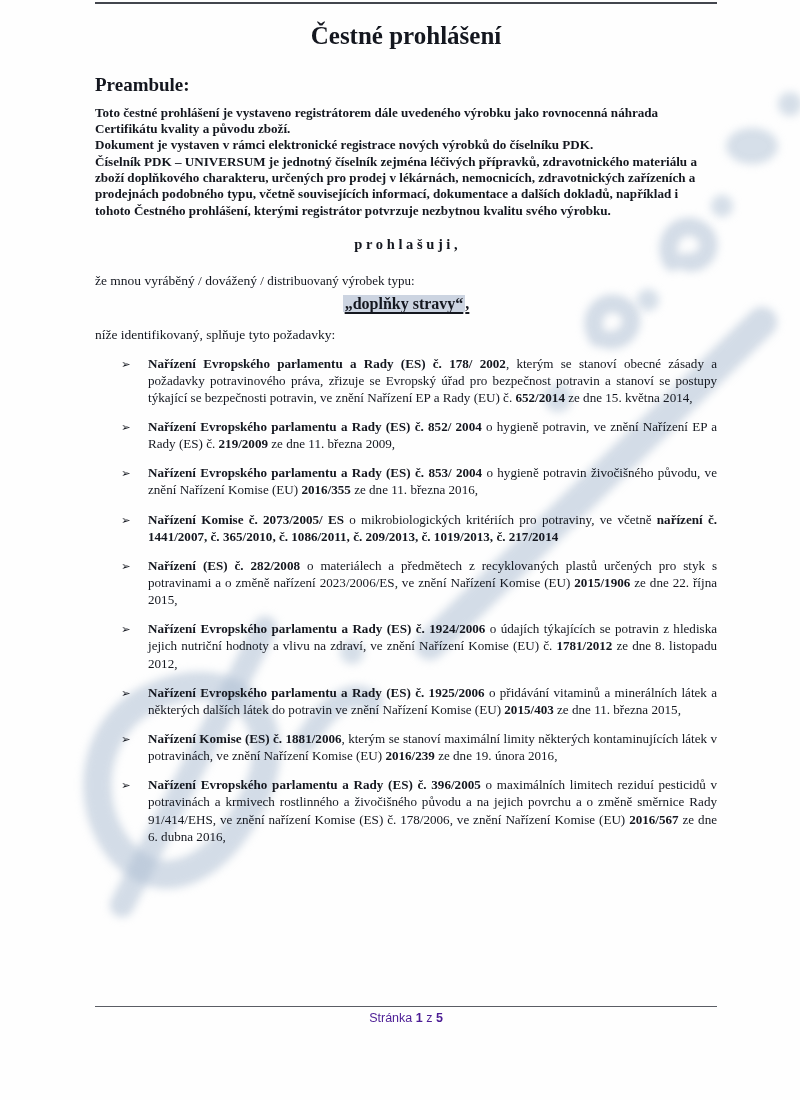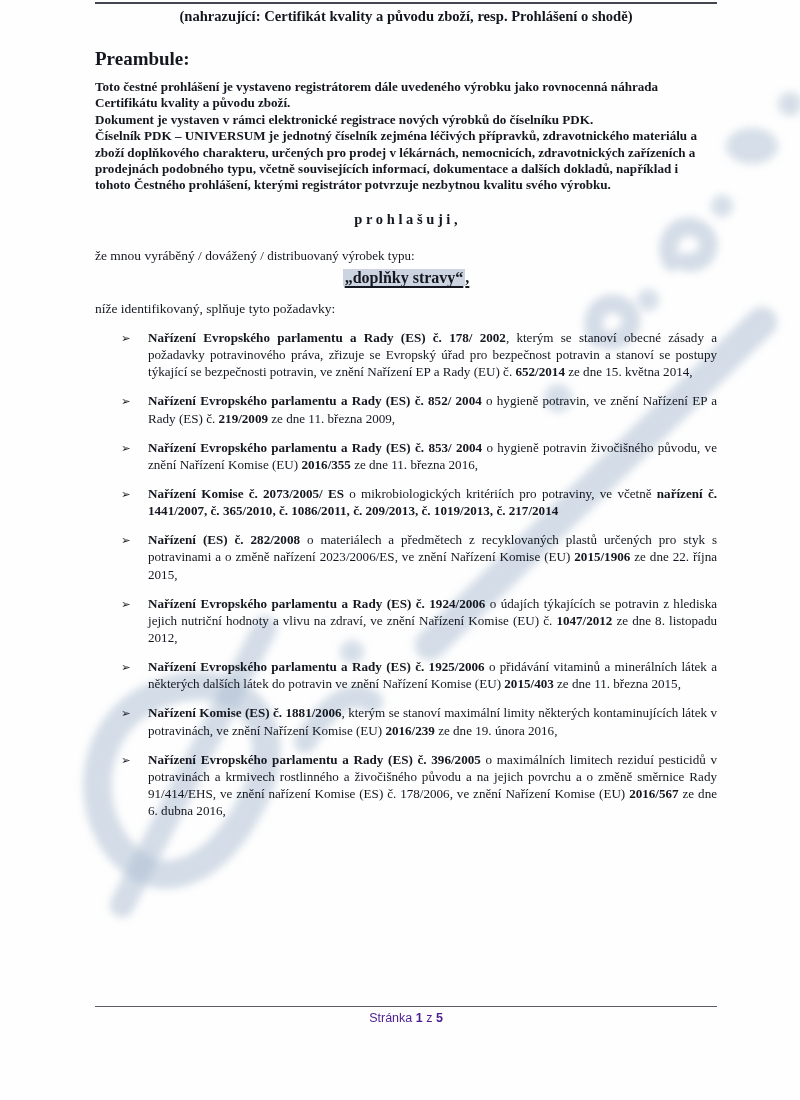--- a/index.html
+++ b/index.html
@@ -70,21 +70,21 @@
       <ellipse cx="752" cy="146" rx="26" ry="18"></ellipse>
       <circle cx="790" cy="104" r="12"></circle>
       <circle cx="352" cy="652" r="12"></circle>
     </g>
   </svg>
 
   <div class="content">
 
     <hr class="header-rule">
 
-    <div class="doc-subtitle">(nahrazující: Certifikát kvality a původu zboží, resp. Prohlášení o shodě)</div>
+    <div class="doc-title">Čestné prohlášení</div>
 
     <div class="preamble-heading">Preambule:</div>
     <div class="preamble-paragraphs">
         <div class="pp">Toto čestné prohlášení je vystaveno registrátorem dále uvedeného výrobku jako rovnocenná náhrada Certifikátu kvality a původu zboží.</div>
         <div class="pp">Dokument je vystaven v rámci elektronické registrace nových výrobků do číselníku PDK.</div>
         <div class="pp">Číselník PDK – UNIVERSUM je jednotný číselník zejména léčivých přípravků, zdravotnického materiálu a zboží doplňkového charakteru, určených pro prodej v lékárnách, nemocnicích, zdravotnických zařízeních a prodejnách podobného typu, včetně souvisejících informací, dokumentace a dalších dokladů, například i tohoto Čestného prohlášení, kterými registrátor potvrzuje nezbytnou kvalitu svého výrobku.</div>
       </div>
 
 
     <div class="decl-verb">p r o h l a š u j i ,</div>
@@ -115,21 +115,21 @@
         <div class="reg-item">
           <span class="reg-marker">➢</span>
           <div class="reg-body"><span class="b">Nařízení Komise č. 2073/2005/ ES</span><span> o mikrobiologických kritériích pro potraviny, ve včetně </span><span class="b">nařízení č. 1441/2007, č. 365/2010, č. 1086/2011, č. 209/2013, č. 1019/2013, č. 217/2014</span></div>
         </div>
         <div class="reg-item">
           <span class="reg-marker">➢</span>
           <div class="reg-body"><span class="b">Nařízení (ES) č. 282/2008</span><span> o materiálech a předmětech z recyklovaných plastů určených pro styk s potravinami a o změně nařízení 2023/2006/ES, ve znění Nařízení Komise (EU) </span><span class="b">2015/1906</span><span> ze dne 22. října 2015,</span></div>
         </div>
         <div class="reg-item">
           <span class="reg-marker">➢</span>
-          <div class="reg-body"><span class="b">Nařízení Evropského parlamentu a Rady (ES) č. 1924/2006</span><span> o údajích týkajících se potravin z hlediska jejich nutriční hodnoty a vlivu na zdraví, ve znění Nařízení Komise (EU) č. </span><span class="b">1047/2012</span><span> ze dne 8. listopadu 2012,</span></div>
+          <div class="reg-body"><span class="b">Nařízení Evropského parlamentu a Rady (ES) č. 1924/2006</span><span> o údajích týkajících se potravin z hlediska jejich nutriční hodnoty a vlivu na zdraví, ve znění Nařízení Komise (EU) č. </span><span class="b">1781/2012</span><span> ze dne 8. listopadu 2012,</span></div>
         </div>
         <div class="reg-item">
           <span class="reg-marker">➢</span>
           <div class="reg-body"><span class="b">Nařízení Evropského parlamentu a Rady (ES) č. 1925/2006</span><span>  o přidávání vitaminů a minerálních látek a některých dalších látek do potravin ve znění Nařízení Komise (EU) </span><span class="b">2015/403</span><span> ze dne 11. března 2015,</span></div>
         </div>
         <div class="reg-item">
           <span class="reg-marker">➢</span>
           <div class="reg-body"><span class="b">Nařízení Komise (ES) č. 1881/2006</span><span>, kterým se stanoví maximální limity některých kontaminujících látek v potravinách, ve znění Nařízení Komise (EU) </span><span class="b">2016/239</span><span> ze dne 19. února 2016,</span></div>
         </div>
         <div class="reg-item">

